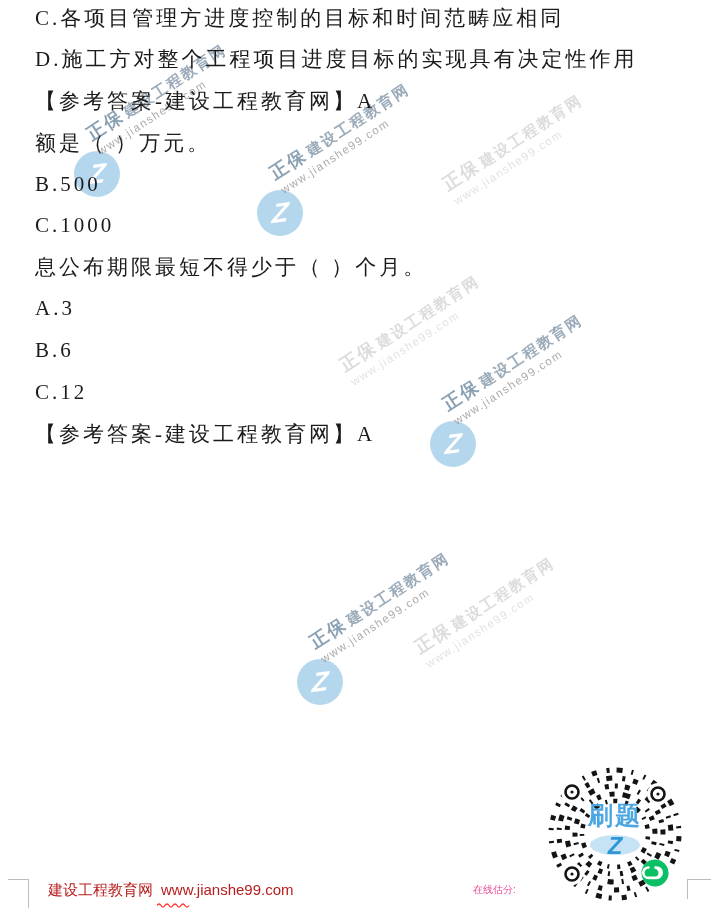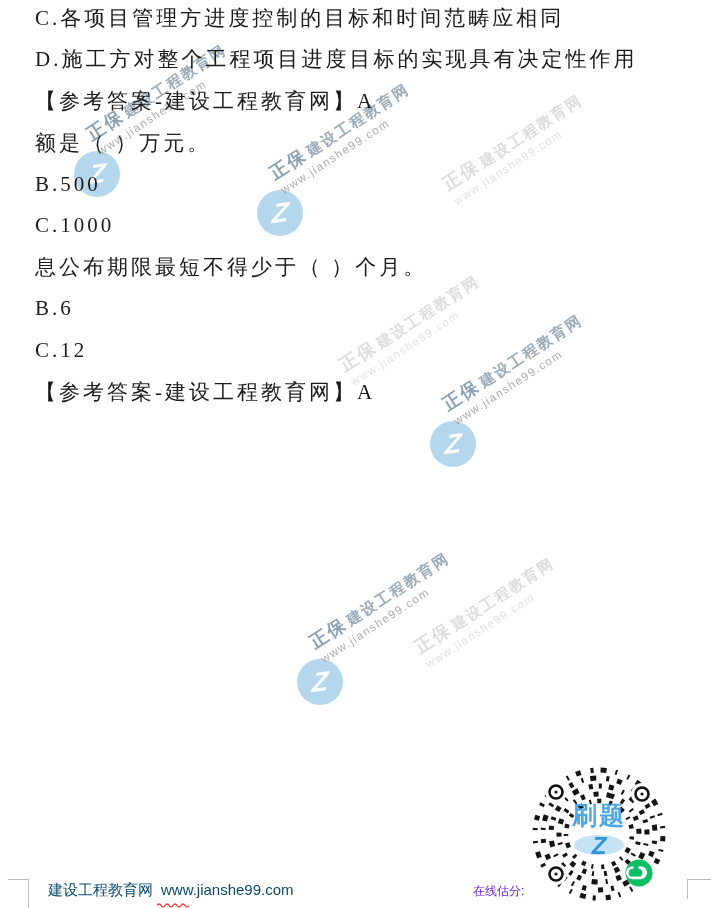--- a/index.html
+++ b/index.html
@@ -25,29 +25,29 @@
   .wm-brand .pfx{font-size:18px;color:#7e96ab;margin-right:3px;}
   .wm-url{font-family:"Liberation Sans","DejaVu Sans",sans-serif;font-size:11.5px;color:#9d9d9d;
           letter-spacing:1.5px;opacity:.85;margin-top:1px;}
   .wm-faint{width:200px;height:60px;}
   .wm-faint .wm-lines{left:0;top:0;}
   .wm-faint .wm-brand{color:#9a9a9a;opacity:.34;}
   .wm-faint .wm-brand .pfx{color:#9a9a9a;}
   .wm-faint .wm-url{opacity:.30;}
 
   
-  .qr{position:absolute;left:532px;top:762px;width:145px;height:145px;z-index:4;}
+  .qr{position:absolute;left:548px;top:762px;width:145px;height:145px;z-index:4;}
 
   
   .footer-site{position:absolute;left:48px;top:881px;z-index:5;
-       font-family:"Liberation Sans","DejaVu Sans",sans-serif;font-size:15px;color:#0c4a6e;}
+       font-family:"Liberation Sans","DejaVu Sans",sans-serif;font-size:15px;color:#b91c1c;}
   .footer-site .url{margin-left:8px;}
   .squiggle{position:absolute;left:157px;top:902px;z-index:6;}
   .footer-score{position:absolute;left:473px;top:883px;z-index:5;
-       font-family:"Liberation Sans","DejaVu Sans",sans-serif;font-size:12px;color:#6d28d9;}
+       font-family:"Liberation Sans","DejaVu Sans",sans-serif;font-size:10px;color:#ec4899;}
   .corner{position:absolute;z-index:2;}
   .corner-left{left:8px;top:879px;width:20px;height:28px;
        border-top:1px solid #bcbcbc;border-right:1px solid #bcbcbc;}
   .corner-right{left:687px;top:879px;width:23px;height:19px;
        border-top:1px solid #bcbcbc;border-left:1px solid #bcbcbc;}
 </style>
 </head>
 <body>
 
 <div class="page">
@@ -112,20 +112,21 @@
   </div>
 
   <div class="doc">
     <div class="line">C.各项目管理方进度控制的目标和时间范畴应相同</div>
     <div class="line">D.施工方对整个工程项目进度目标的实现具有决定性作用</div>
     <div class="line">【参考答案-建设工程教育网】A</div>
     <div class="line">额是（  ）万元。</div>
     <div class="line">B.500</div>
     <div class="line">C.1000</div>
     <div class="line">息公布期限最短不得少于（  ）个月。</div>
+    <div class="line">A.3</div>
     <div class="line">B.6</div>
     <div class="line">C.12</div>
     <div class="line">【参考答案-建设工程教育网】A</div>
   </div>
 
   <div class="qr">
     <svg width="145" height="145" viewBox="0 0 145 145">
 
       <g stroke="#141414" fill="none">
         <circle cx="67" cy="72" r="64" stroke-width="5" stroke-dasharray="2 8 5 10 3 7 6 9 2 11" transform="rotate(14 67 72)"></circle>

